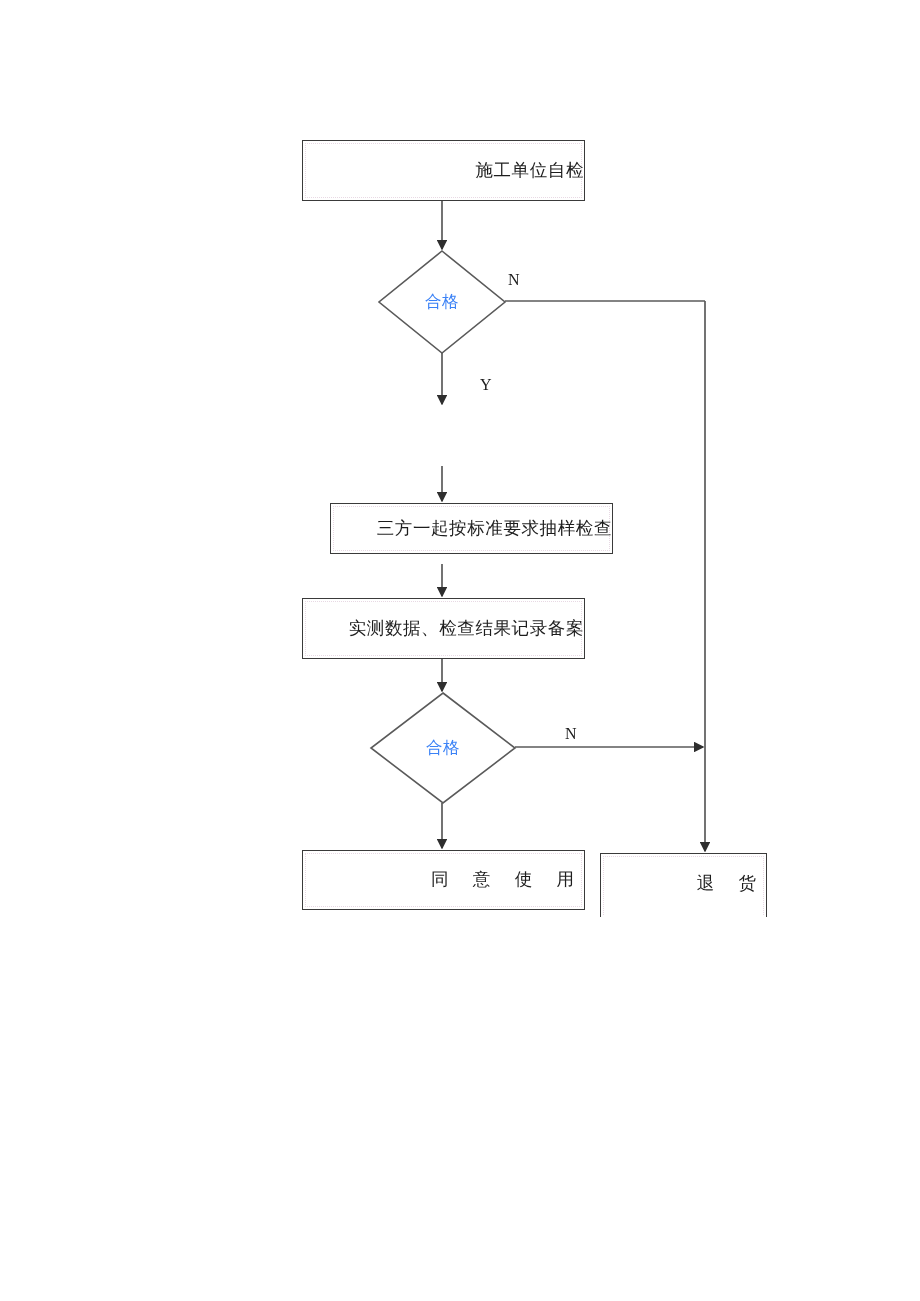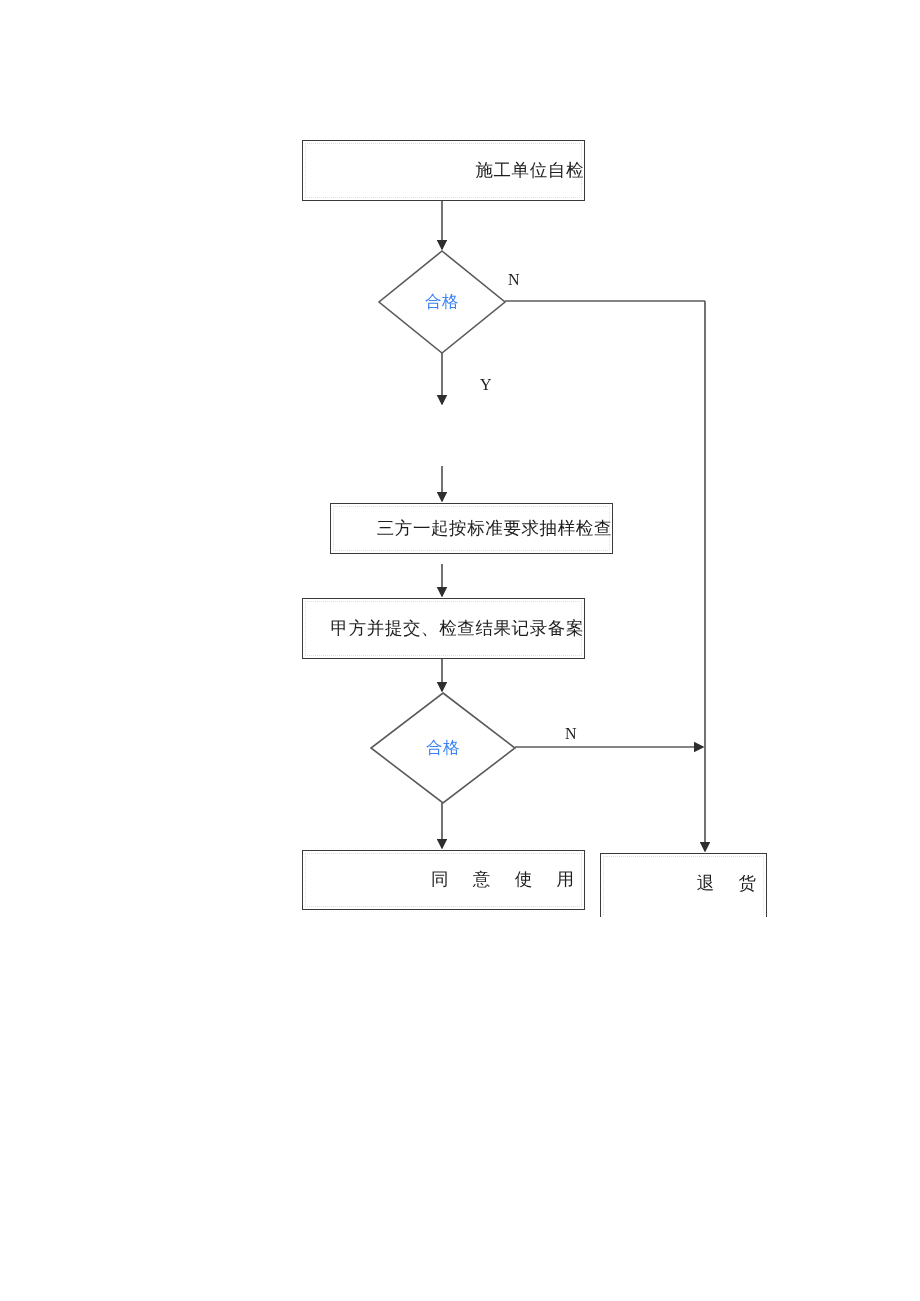--- a/index.html
+++ b/index.html
@@ -133,21 +133,21 @@
   <div class="diamond-wrap" style="left:379px; top:251px; width:126px; height:102px;">
     <div class="diamond-label">合格</div>
   </div>
 
 
   <div class="node-box" style="left:302px; top:503px; width:283px; height:51px;margin-left:28px;">
     <div class="node-label">三方一起按标准要求抽样检查</div>
   </div>
 
   <div class="node-box" style="left:302px; top:598px; width:283px; height:61px;">
-    <div class="node-label">甲方并提交、检查结果记录备案</div>
+    <div class="node-label">实测数据、检查结果记录备案</div>
   </div>
 
   <div class="diamond-wrap" style="left:371px; top:693px; width:144px; height:110px;">
     <div class="diamond-label">合格</div>
   </div>
 
   <div class="node-box" style="left:302px; top:850px; width:283px; height:60px;padding-left:32px;">
     <div class="node-label spaced">同 意 使 用</div>
   </div>
 

